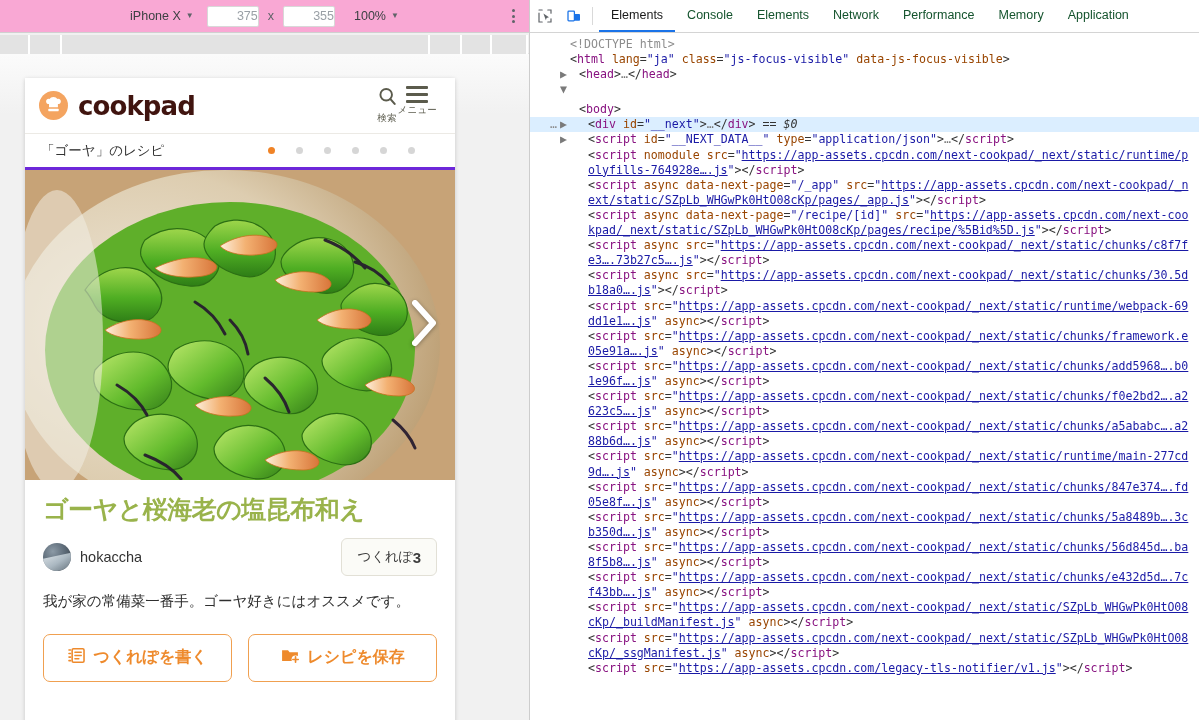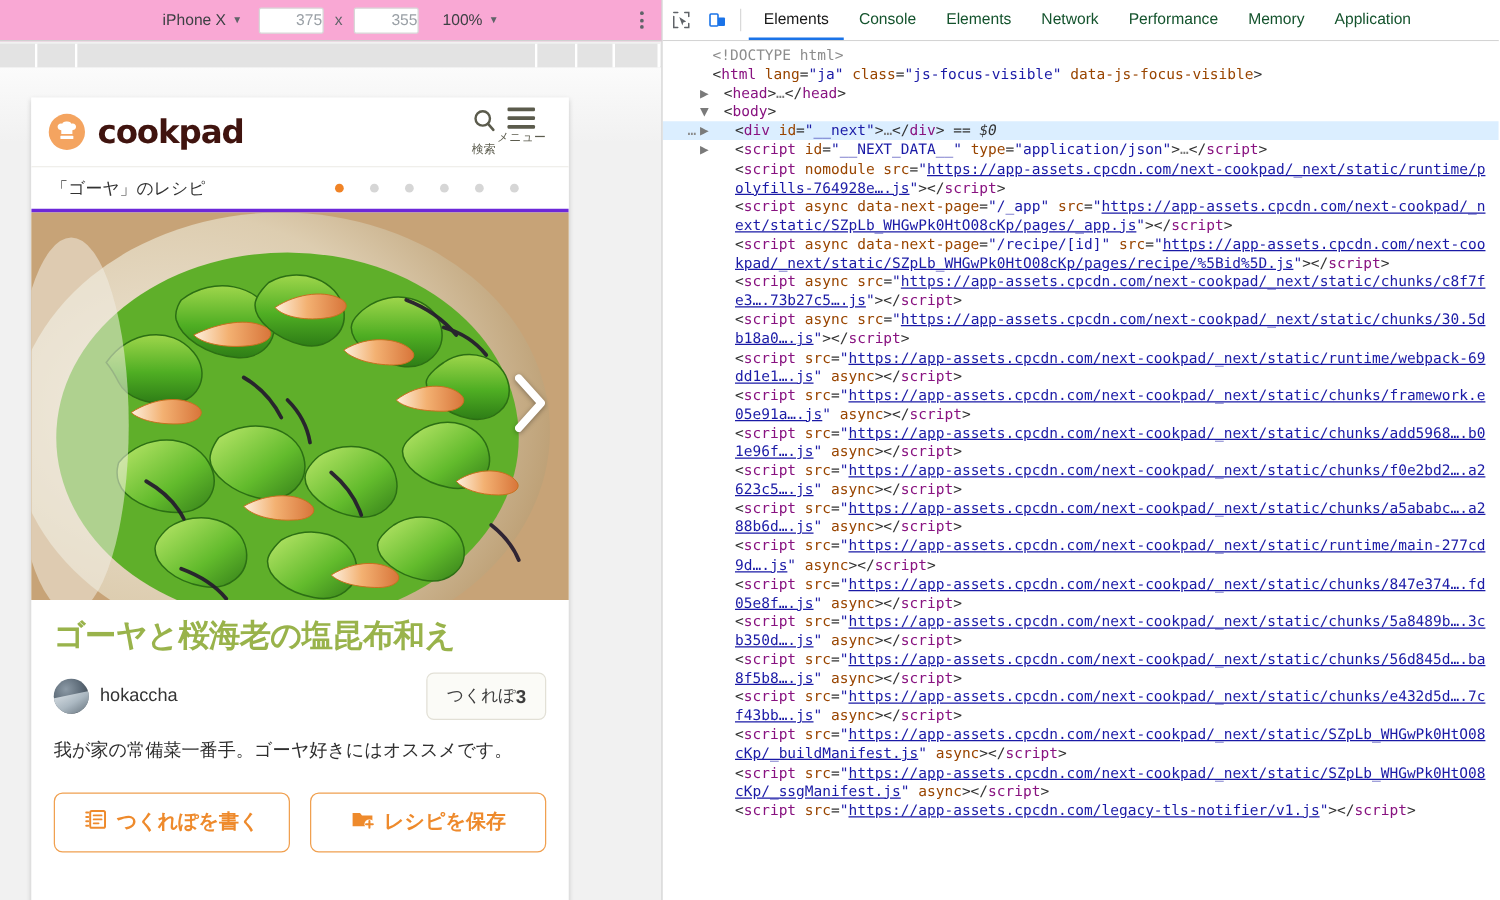--- a/index.html
+++ b/index.html
@@ -439,21 +439,21 @@
         <div class="dev-tab">
             <span>Application</span>
           </div>
       </div>
     </div>
 
     <div class="dom-tree" id="dom-tree">
         <div class="node"><span class="gutter"></span><span class="arrow-t"></span><span class="code" style="padding-left: 0px;"><span class="doctype">&lt;!DOCTYPE html&gt;</span></span></div>
         <div class="node"><span class="gutter"></span><span class="arrow-t"></span><span class="code" style="padding-left: 0px;"><span class="punc">&lt;</span><span class="tag">html</span><span class="punc"> </span><span class="attr">lang</span><span class="punc">=</span><span class="val">"ja"</span><span class="punc"> </span><span class="attr">class</span><span class="punc">=</span><span class="val">"js-focus-visible"</span><span class="punc"> </span><span class="attr">data-js-focus-visible</span><span class="punc">&gt;</span></span></div>
         <div class="node"><span class="gutter"></span><span class="arrow-t">▶</span><span class="code" style="padding-left: 9px;"><span class="punc">&lt;</span><span class="tag">head</span><span class="punc">&gt;</span><span class="ellip">…</span><span class="punc">&lt;/</span><span class="tag">head</span><span class="punc">&gt;</span></span></div>
-        <div class="node"><span class="gutter"></span><span class="arrow-t">▼</span><span class="code" style="padding-left: 9px;"><span class="punc">&lt;</span><span class="tag">body</span><span class="punc">&gt;</span></span></div>
+        <div class="node"><span class="gutter"></span><span class="arrow-t">▼</span><span class="code" style="padding-left: 9px; margin-top: 20px;"><span class="punc">&lt;</span><span class="tag">body</span><span class="punc">&gt;</span></span></div>
         <div class="node sel"><span class="gutter">…</span><span class="arrow-t">▶</span><span class="code" style="padding-left: 18px;"><span class="punc">&lt;</span><span class="tag">div</span><span class="punc"> </span><span class="attr">id</span><span class="punc">=</span><span class="val">"__next"</span><span class="punc">&gt;</span><span class="ellip">…</span><span class="punc">&lt;/</span><span class="tag">div</span><span class="punc">&gt; == </span><span class="var">$0</span></span></div>
         <div class="node"><span class="gutter"></span><span class="arrow-t">▶</span><span class="code" style="padding-left: 18px;"><span class="punc">&lt;</span><span class="tag">script</span><span class="punc"> </span><span class="attr">id</span><span class="punc">=</span><span class="val">"__NEXT_DATA__"</span><span class="punc"> </span><span class="attr">type</span><span class="punc">=</span><span class="val">"application/json"</span><span class="punc">&gt;</span><span class="ellip">…</span><span class="punc">&lt;/</span><span class="tag">script</span><span class="punc">&gt;</span></span></div>
         <div class="node"><span class="gutter"></span><span class="arrow-t"></span><span class="code" style="padding-left: 18px;"><span class="punc">&lt;</span><span class="tag">script</span><span class="punc"> </span><span class="attr">nomodule</span><span class="punc"> </span><span class="attr">src</span><span class="punc">=</span><span class="val">"</span><span class="lnk">https://app-assets.cpcdn.com/next-cookpad/_next/static/runtime/polyfills-764928e….js</span><span class="val">"</span><span class="punc">&gt;&lt;/</span><span class="tag">script</span><span class="punc">&gt;</span></span></div>
         <div class="node"><span class="gutter"></span><span class="arrow-t"></span><span class="code" style="padding-left: 18px;"><span class="punc">&lt;</span><span class="tag">script</span><span class="punc"> </span><span class="attr">async</span><span class="punc"> </span><span class="attr">data-next-page</span><span class="punc">=</span><span class="val">"/_app"</span><span class="punc"> </span><span class="attr">src</span><span class="punc">=</span><span class="val">"</span><span class="lnk">https://app-assets.cpcdn.com/next-cookpad/_next/static/SZpLb_WHGwPk0HtO08cKp/pages/_app.js</span><span class="val">"</span><span class="punc">&gt;&lt;/</span><span class="tag">script</span><span class="punc">&gt;</span></span></div>
         <div class="node"><span class="gutter"></span><span class="arrow-t"></span><span class="code" style="padding-left: 18px;"><span class="punc">&lt;</span><span class="tag">script</span><span class="punc"> </span><span class="attr">async</span><span class="punc"> </span><span class="attr">data-next-page</span><span class="punc">=</span><span class="val">"/recipe/[id]"</span><span class="punc"> </span><span class="attr">src</span><span class="punc">=</span><span class="val">"</span><span class="lnk">https://app-assets.cpcdn.com/next-cookpad/_next/static/SZpLb_WHGwPk0HtO08cKp/pages/recipe/%5Bid%5D.js</span><span class="val">"</span><span class="punc">&gt;&lt;/</span><span class="tag">script</span><span class="punc">&gt;</span></span></div>
         <div class="node"><span class="gutter"></span><span class="arrow-t"></span><span class="code" style="padding-left: 18px;"><span class="punc">&lt;</span><span class="tag">script</span><span class="punc"> </span><span class="attr">async</span><span class="punc"> </span><span class="attr">src</span><span class="punc">=</span><span class="val">"</span><span class="lnk">https://app-assets.cpcdn.com/next-cookpad/_next/static/chunks/c8f7fe3….73b27c5….js</span><span class="val">"</span><span class="punc">&gt;&lt;/</span><span class="tag">script</span><span class="punc">&gt;</span></span></div>
         <div class="node"><span class="gutter"></span><span class="arrow-t"></span><span class="code" style="padding-left: 18px;"><span class="punc">&lt;</span><span class="tag">script</span><span class="punc"> </span><span class="attr">async</span><span class="punc"> </span><span class="attr">src</span><span class="punc">=</span><span class="val">"</span><span class="lnk">https://app-assets.cpcdn.com/next-cookpad/_next/static/chunks/30.5db18a0….js</span><span class="val">"</span><span class="punc">&gt;&lt;/</span><span class="tag">script</span><span class="punc">&gt;</span></span></div>
         <div class="node"><span class="gutter"></span><span class="arrow-t"></span><span class="code" style="padding-left: 18px;"><span class="punc">&lt;</span><span class="tag">script</span><span class="punc"> </span><span class="attr">src</span><span class="punc">=</span><span class="val">"</span><span class="lnk">https://app-assets.cpcdn.com/next-cookpad/_next/static/runtime/webpack-69dd1e1….js</span><span class="val">"</span><span class="punc"> </span><span class="attr">async</span><span class="punc">&gt;&lt;/</span><span class="tag">script</span><span class="punc">&gt;</span></span></div>
         <div class="node"><span class="gutter"></span><span class="arrow-t"></span><span class="code" style="padding-left: 18px;"><span class="punc">&lt;</span><span class="tag">script</span><span class="punc"> </span><span class="attr">src</span><span class="punc">=</span><span class="val">"</span><span class="lnk">https://app-assets.cpcdn.com/next-cookpad/_next/static/chunks/framework.e05e91a….js</span><span class="val">"</span><span class="punc"> </span><span class="attr">async</span><span class="punc">&gt;&lt;/</span><span class="tag">script</span><span class="punc">&gt;</span></span></div>
         <div class="node"><span class="gutter"></span><span class="arrow-t"></span><span class="code" style="padding-left: 18px;"><span class="punc">&lt;</span><span class="tag">script</span><span class="punc"> </span><span class="attr">src</span><span class="punc">=</span><span class="val">"</span><span class="lnk">https://app-assets.cpcdn.com/next-cookpad/_next/static/chunks/add5968….b01e96f….js</span><span class="val">"</span><span class="punc"> </span><span class="attr">async</span><span class="punc">&gt;&lt;/</span><span class="tag">script</span><span class="punc">&gt;</span></span></div>

